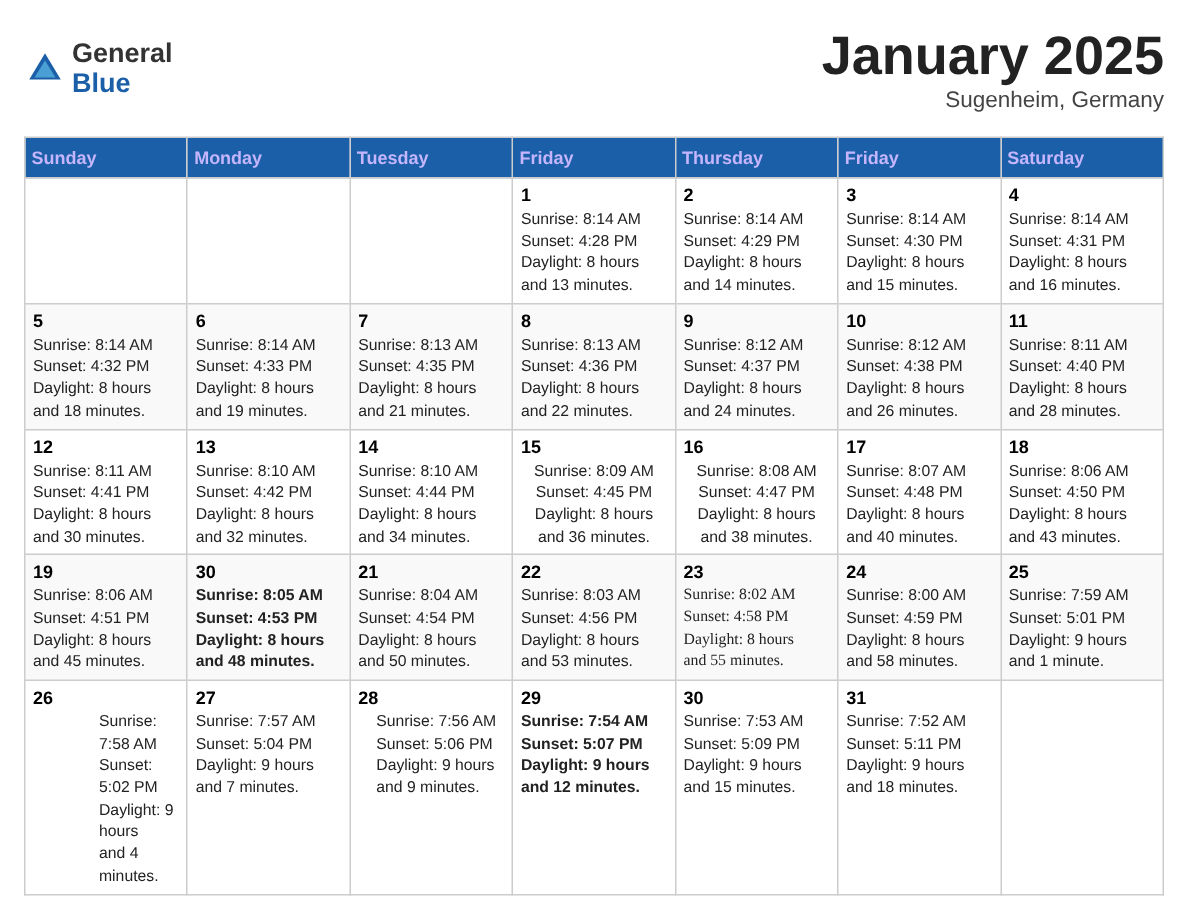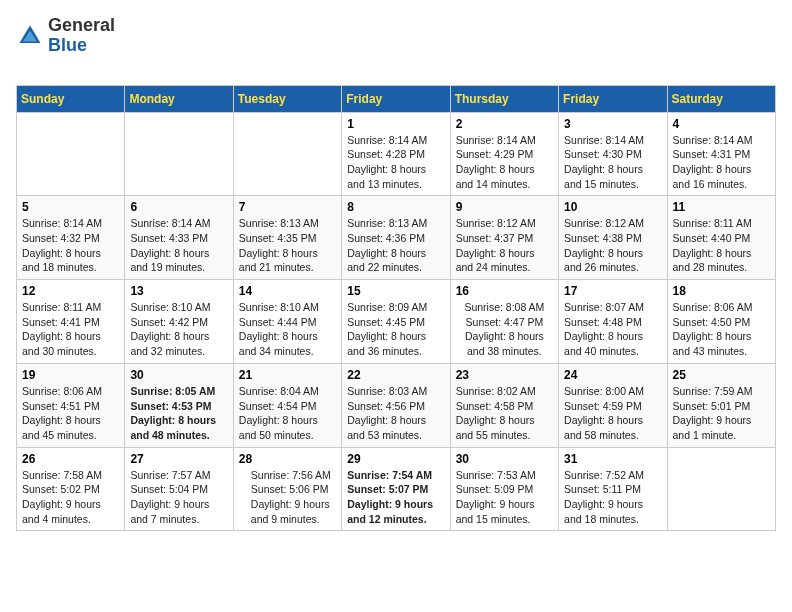--- a/index.html
+++ b/index.html
@@ -7,21 +7,21 @@
       font-family: Arial, sans-serif;
       background: #fff;
       width: 792px;
       min-height: 612px;
       padding: 16px;
     }
     .header {
       display: flex;
       justify-content: space-between;
       align-items: center;
-      margin-bottom: 29px;
+      margin-bottom: 16px;
     }
     .logo {
       display: flex;
       align-items: center;
     }
     .logo-text {
       display: flex;
       flex-direction: column;
       font-weight: bold;
       font-size: 18px;
@@ -46,21 +46,21 @@
       font-size: 15px;
       color: #444;
     }
     .calendar {
       width: 100%;
       border-collapse: collapse;
       font-size: 11px;
     }
     .calendar th {
       background: #1a5fa8;
-      color: #fde047;
+      color: #c4b5fd;
       padding: 6px 4px;
       text-align: left;
       font-size: 12px;
       border: 1px solid #ccc;
     }
     .calendar td {
       border: 1px solid #ccc;
       vertical-align: top;
       padding: 4px 5px;
       width: 108px;
@@ -92,20 +92,24 @@
   <div class="logo">
     <svg class="logo-icon" viewBox="0 0 40 40">
       <polygon points="20,5 35,30 5,30" fill="#1a5fa8"></polygon>
       <polygon points="20,12 30,28 10,28" fill="#4a9fd4"></polygon>
     </svg>
     <div class="logo-text">
       <span class="logo-general">General</span>
       <span class="logo-blue">Blue</span>
     </div>
   </div>
+  <div class="title-block">
+    <div class="month-title">January 2025</div>
+    <div class="location">Sugenheim, Germany</div>
+  </div>
 </div>
 
 <table class="calendar">
   <thead>
     <tr>
     <th>Sunday</th>
         <th>Monday</th>
         <th>Tuesday</th>
         <th>Friday</th>
         <th>Thursday</th>
@@ -215,21 +219,21 @@
         </td>
         <td>
           <span class="day-num">14</span>
           <div class="day-info" style="white-space: pre-line;">Sunrise: 8:10 AM
 Sunset: 4:44 PM
 Daylight: 8 hours
 and 34 minutes.</div>
         </td>
         <td>
           <span class="day-num">15</span>
-          <div class="day-info" style="white-space: pre-line;">Sunrise: 8:09 AM
+          <div class="day-info" style="white-space: pre-line; text-align: center;">Sunrise: 8:09 AM
 Sunset: 4:45 PM
 Daylight: 8 hours
 and 36 minutes.</div>
         </td>
         <td>
           <span class="day-num">16</span>
           <div class="day-info" style="white-space: pre-line; text-align: center;">Sunrise: 8:08 AM
 Sunset: 4:47 PM
 Daylight: 8 hours
 and 38 minutes.</div>
@@ -273,21 +277,21 @@
         </td>
         <td>
           <span class="day-num">22</span>
           <div class="day-info" style="white-space: pre-line;">Sunrise: 8:03 AM
 Sunset: 4:56 PM
 Daylight: 8 hours
 and 53 minutes.</div>
         </td>
         <td>
           <span class="day-num">23</span>
-          <div class="day-info" style="white-space: pre-line;">Sunrise: 8:02 AM
+          <div class="day-info" style="white-space: pre-line; font-family: Liberation Serif, serif;">Sunrise: 8:02 AM
 Sunset: 4:58 PM
 Daylight: 8 hours
 and 55 minutes.</div>
         </td>
         <td>
           <span class="day-num">24</span>
           <div class="day-info" style="white-space: pre-line;">Sunrise: 8:00 AM
 Sunset: 4:59 PM
 Daylight: 8 hours
 and 58 minutes.</div>
@@ -296,21 +300,21 @@
           <span class="day-num">25</span>
           <div class="day-info" style="white-space: pre-line;">Sunrise: 7:59 AM
 Sunset: 5:01 PM
 Daylight: 9 hours
 and 1 minute.</div>
         </td>
       </tr>
       <tr>
         <td>
           <span class="day-num">26</span>
-          <div class="day-info" style="white-space: pre-line;">Sunrise: 7:58 AM
+          <div class="day-info" style="white-space: pre-line; margin-left: 44px;">Sunrise: 7:58 AM
 Sunset: 5:02 PM
 Daylight: 9 hours
 and 4 minutes.</div>
         </td>
         <td>
           <span class="day-num">27</span>
           <div class="day-info" style="white-space: pre-line;">Sunrise: 7:57 AM
 Sunset: 5:04 PM
 Daylight: 9 hours
 and 7 minutes.</div>

